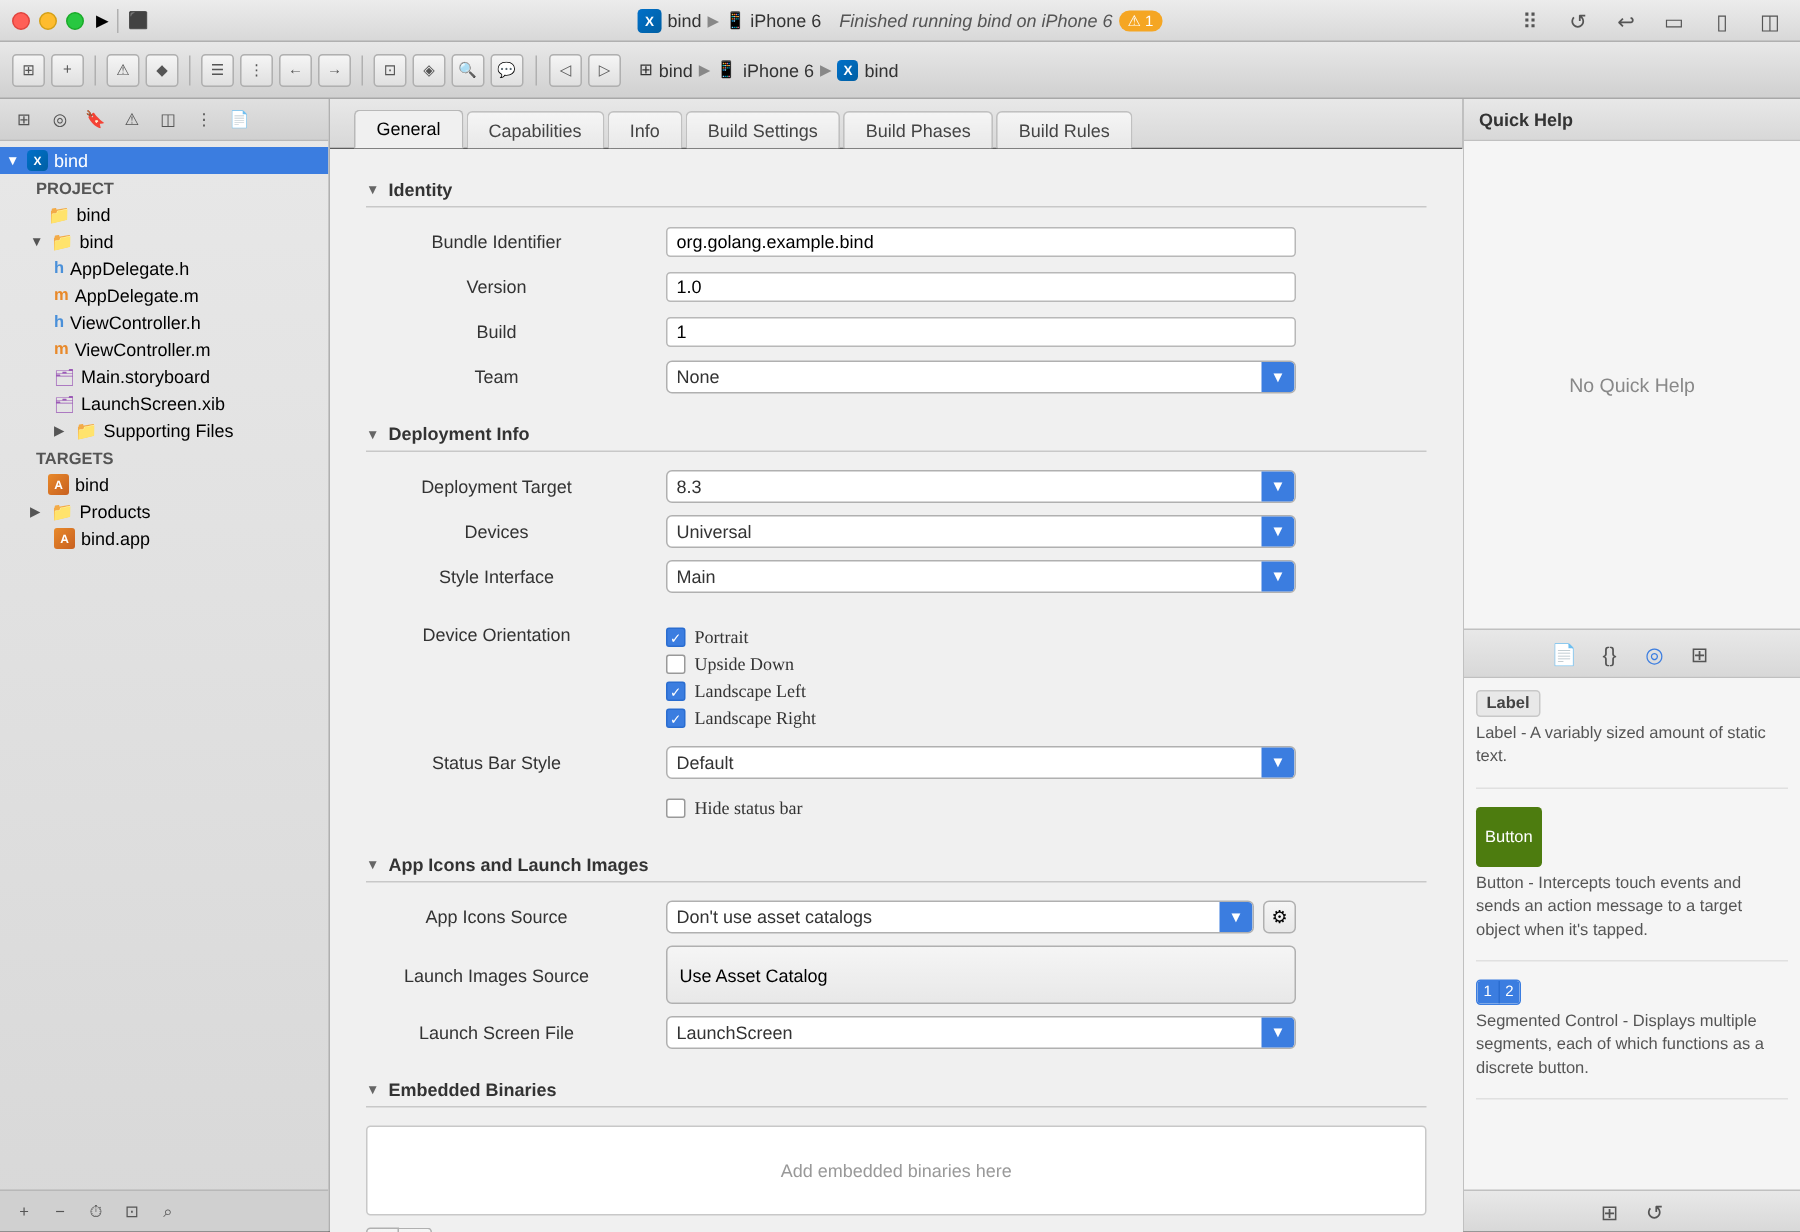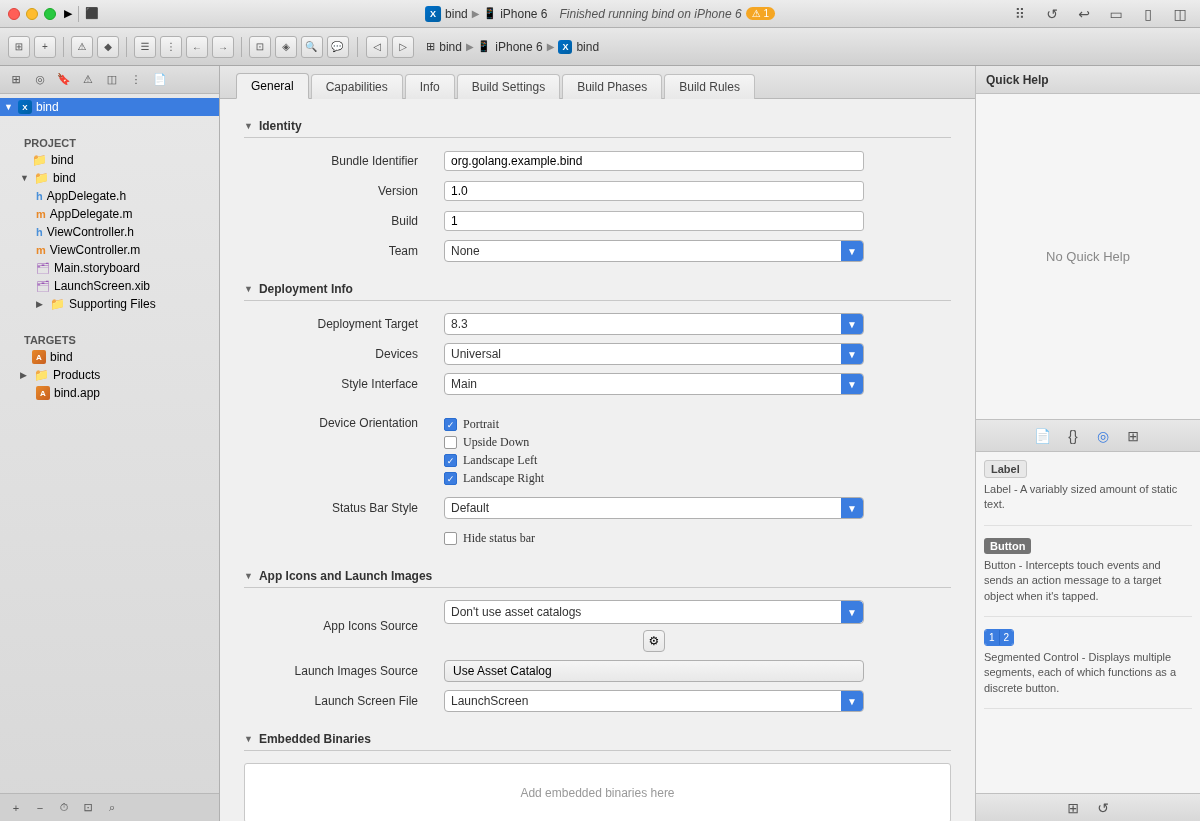--- a/index.html
+++ b/index.html
@@ -64,21 +64,21 @@
     .sidebar-icon-btn { width: 20px; height: 20px; background: none; border: none; cursor: pointer; display: flex; align-items: center; justify-content: center; color: #555; font-size: 11px; }
     .sidebar-content { flex: 1; overflow-y: auto; padding: 4px 0; }
     .tree-item { padding: 2px 8px; display: flex; align-items: center; gap: 4px; cursor: pointer; font-size: 12px; color: #000; }
     .tree-item.selected { background: #3b7de0; color: white; }
     .tree-item .expand-arrow { font-size: 9px; color: #555; width: 10px; }
     .tree-item.selected .expand-arrow { color: white; }
     .folder-icon { color: #e8a825; font-size: 12px; }
     .file-icon-blue { color: #4a90d9; font-size: 11px; font-weight: bold; }
     .file-icon-orange { color: #e8892a; font-size: 11px; font-weight: bold; }
     .file-icon-purple { color: #9b59b6; font-size: 11px; }
-    .tree-indent { padding-left: 16px; margin-top: 17px; }
+    .tree-indent { padding-left: 16px; }
     .sidebar-section { font-size: 11px; font-weight: bold; color: #555; padding: 4px 8px 2px; text-transform: uppercase; }
     .target-icon { width: 14px; height: 14px; background: linear-gradient(135deg, #e8892a, #c86020); border-radius: 2px; display: flex; align-items: center; justify-content: center; color: white; font-size: 8px; font-weight: bold; }
     .sidebar-bottom { height: 28px; background: #d0d0d0; border-top: 1px solid #b8b8b8; display: flex; align-items: center; padding: 0 6px; gap: 4px; }
 
     
     .content-area {
       flex: 1;
       background: #000000;
       display: flex;
       flex-direction: column;
@@ -141,21 +141,21 @@
 
     
     .form-row {
       display: flex;
       align-items: center;
       margin-bottom: 8px;
       min-height: 22px;
     }
     .form-label {
       width: 200px;
-      text-align: right;
+      text-align: center;
       padding-right: 26px;
       font-size: 12px;
       color: #333;
       flex-shrink: 0;
     }
     .form-control {
       flex: 1;
       max-width: 420px;
     }
     .text-input {
@@ -198,23 +198,23 @@
     }
 
     
     .checkbox-row { display: flex; align-items: center; gap: 6px; margin: 3px 0; font-family: Liberation Serif, serif; }
     .checkbox { width: 13px; height: 13px; border: 1px solid #999; border-radius: 2px; background: white; display: flex; align-items: center; justify-content: center; flex-shrink: 0; }
     .checkbox.checked { background: #3b7de0; border-color: #2a6dd0; }
     .checkbox.checked::after { content: '✓'; color: white; font-size: 9px; }
     .checkbox-label { font-size: 12px; color: #333; }
 
     
-    .asset-source-row { display: flex; align-items: center; gap: 6px; flex-direction: column; }
+    .asset-source-row { display: flex; align-items: center; gap: 6px; }
     .asset-btn {
-      height: 22px;
+      height: 39px;
       border: 1px solid #b0b0b0;
       border-radius: 4px;
       background: linear-gradient(to bottom, #f5f5f5, #e8e8e8);
       padding: 0 8px;
       font-size: 12px;
       cursor: pointer;
       display: flex;
       align-items: center;
     }
     .gear-btn {
@@ -297,25 +297,25 @@
     .qh-label-badge {
       background: #e8e8e8;
       border: 1px solid #c8c8c8;
       border-radius: 3px;
       padding: 2px 6px;
       font-size: 11px;
       font-weight: 600;
       color: #444;
     }
     .qh-button-badge {
-      background: #737373;
+      background: #4d7c0f;
       border-radius: 3px;
-      padding: 2px 6px;
+      padding: 14px 6px;
       font-size: 11px;
-      font-weight: 700;
+      font-weight: 400;
       color: white;
     }
     .qh-segment-badge {
       display: flex;
       border: 1px solid #3b7de0;
       border-radius: 3px;
       overflow: hidden;
     }
     .qh-seg { padding: 2px 4px; font-size: 10px; background: #3b7de0; color: white; border-right: 1px solid #2a6dd0; }
     .qh-seg:last-child { border-right: none; }

